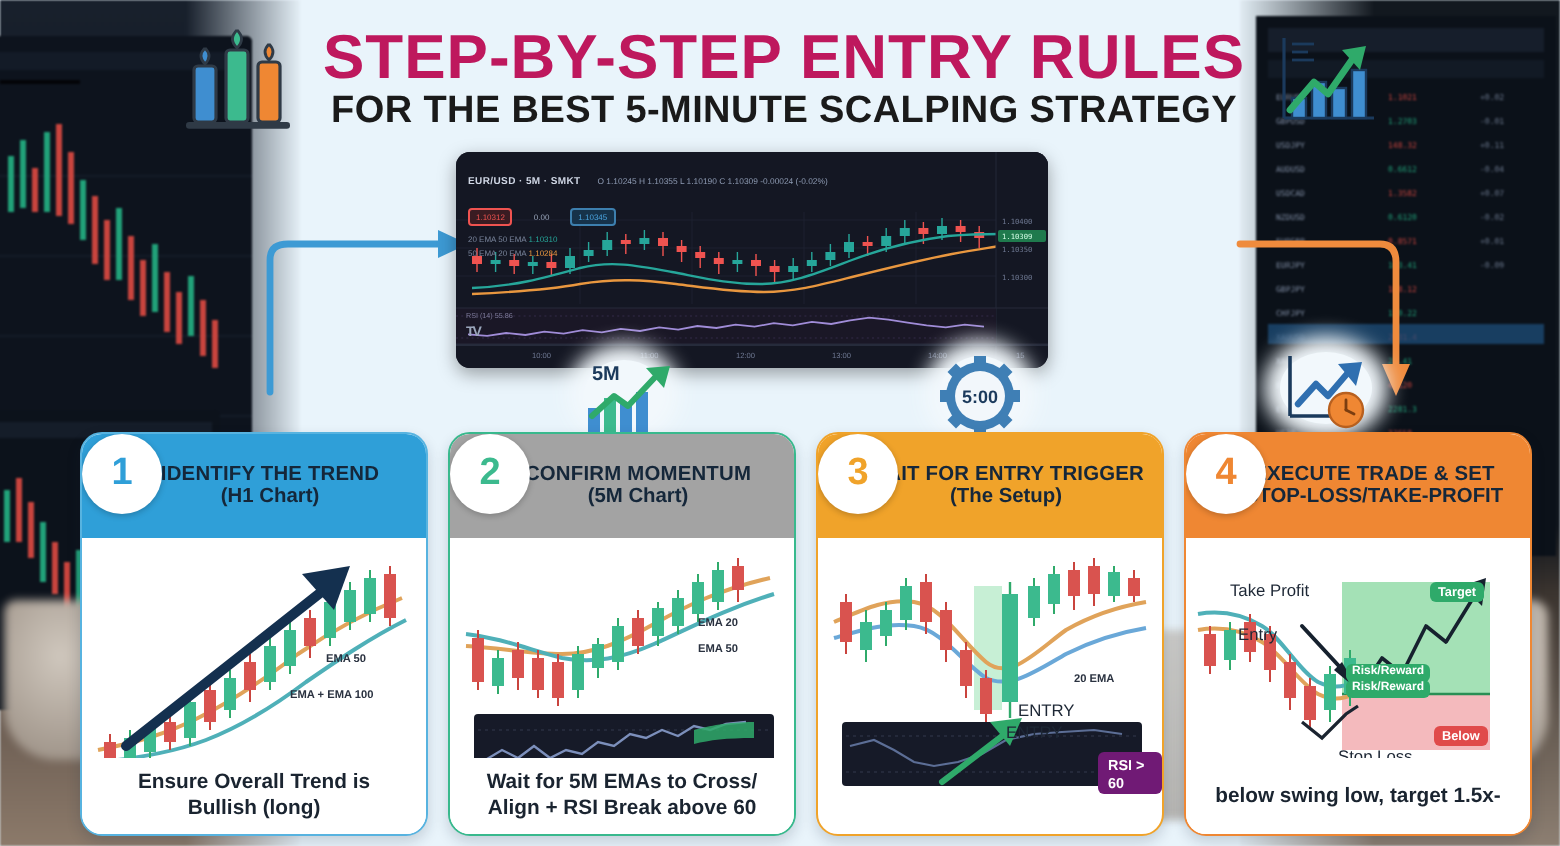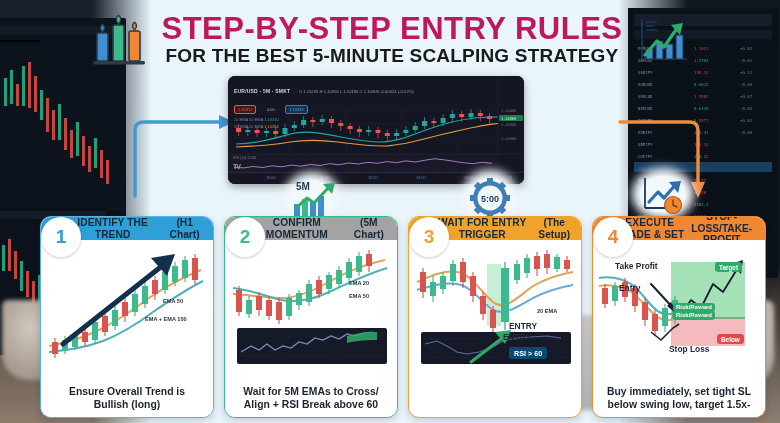--- a/index.html
+++ b/index.html
@@ -122,21 +122,21 @@
 
   
   .cards { position: absolute; left: 0; top: 208px; width: 780px; height: 210px; z-index: 8; }
   .card {
     position: absolute; top: 8px; width: 174px; height: 202px;
     background: #fff; border-radius: 11px; overflow: hidden;
     border: 1.6px solid #c9d7e0;
     box-shadow: 0 3px 7px rgba(20,40,60,.18);
   }
   .card-head {
-    height: 23px; display: flex; flex-direction: row;
+    height: 52px; display: flex; flex-direction: column;
     align-items: center; justify-content: center; text-align: center;
     padding: 0 6px 0 22px;
   }
   .card-head .l1 { font-size: 10.2px; font-weight: 800; color: #15273a; line-height: 1.08; letter-spacing: .1px;}
   .card-head .l2 { font-size: 10.2px; font-weight: 800; color: #15273a; line-height: 1.15; }
   .card-num {
     position: absolute; left: 0px; top: 0px; width: 40px; height: 40px;
     border-radius: 50%; background: #fff;
     display: flex; align-items: center; justify-content: center;
     font-size: 19px; font-weight: 800; z-index: 3;
@@ -161,33 +161,33 @@
   .c1 .card-num { color: #2f9fd8; }
   .c2 .card-num { color: #3cba8e; }
   .c3 .card-num { color: #f0a32a; }
   .c4 .card-num { color: #ef8733; }
 
   .ema-lbl {
     position: absolute; font-size: 5.6px; font-weight: 700; color: #2a3240;
     white-space: nowrap;
   }
   .inline-lbl {
-    position: absolute; font-size: 8.4px; font-weight: 700; color: #1d2735;
+    position: absolute; font-size: 8.4px; font-weight: 400; color: #1d2735;
     white-space: nowrap; text-align: center; line-height: 1.1;
   }
   .tag {
     position: absolute; font-size: 6.4px; font-weight: 700; color: #fff;
     padding: 1.5px 4px; border-radius: 3px; white-space: nowrap;
   }
   .tag.green { background: #2faa6a; }
   .tag.red   { background: #e04a4a; }
   .tag.rr    { background: #2faa6a; font-size: 6px; line-height: 1.15; padding: 1px 3px;}
   .rsi-tag {
     position: absolute; font-size: 7.2px; font-weight: 700; color: #fff;
-    background: #0c4a6e; padding: 1.5px 5px; border-radius: 3px;
+    background: #701a75; padding: 1.5px 5px; border-radius: 3px; margin-left: 40px;
   }
 </style>
 </head>
 <body>
 
 <div class="bg-root">
   <div class="bg-center-veil"></div>
 
   <div class="bg-left">
     <div class="bg-left-screen">
@@ -780,18 +780,17 @@
       </svg>
       <div class="inline-lbl" style="left:22px; top:22px;">Take Profit</div>
       <div class="inline-lbl" style="left:26px; top:44px;">Entry</div>
       <div class="inline-lbl" style="left:76px; top:105px;">Stop Loss</div>
       <div class="tag green" style="left:122px; top:22px;">Target</div>
       <div class="tag red" style="left:124px; top:94px;">Below</div>
       <div class="tag rr" style="left:80px; top:63px;">Risk/Reward</div>
       <div class="tag rr" style="left:80px; top:71px;">Risk/Reward</div>
     </div>
     <div class="card-cap">
-      <div>Buy immediately, set tight SL</div>
       <div>below swing low, target 1.5x-</div>
     </div>
     <div class="card-num">4</div>
   </div>
 </div>
 
 </body></html>

